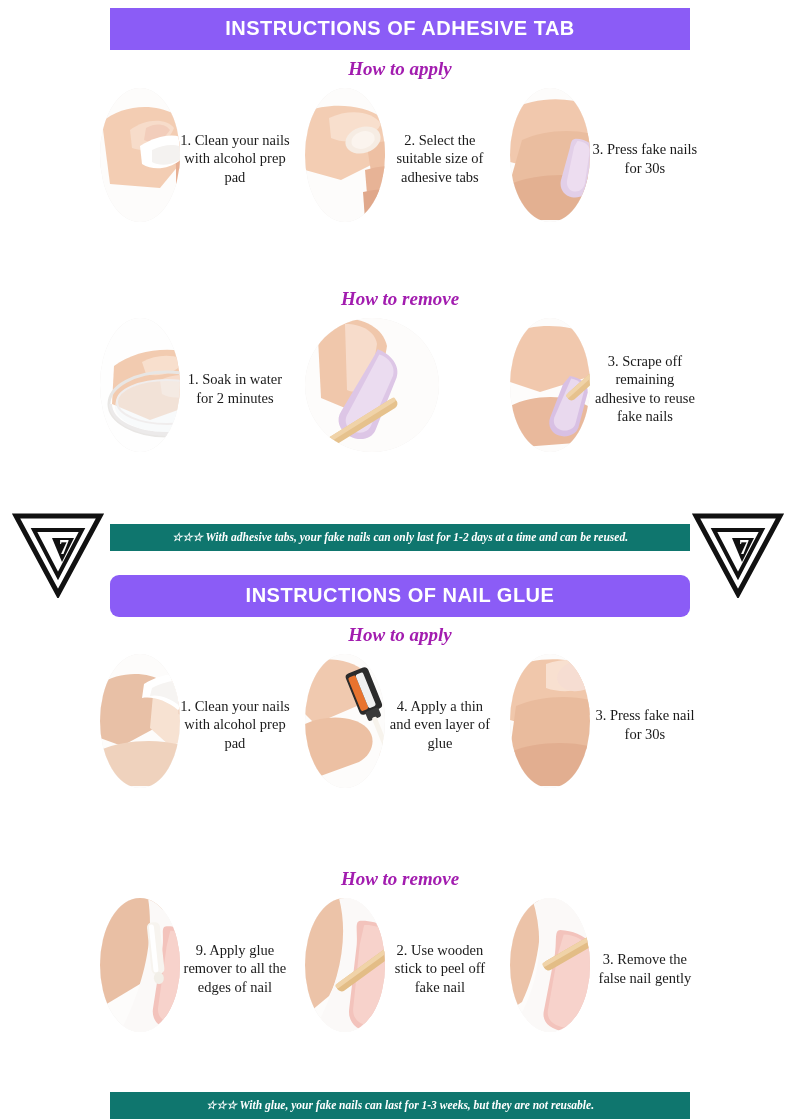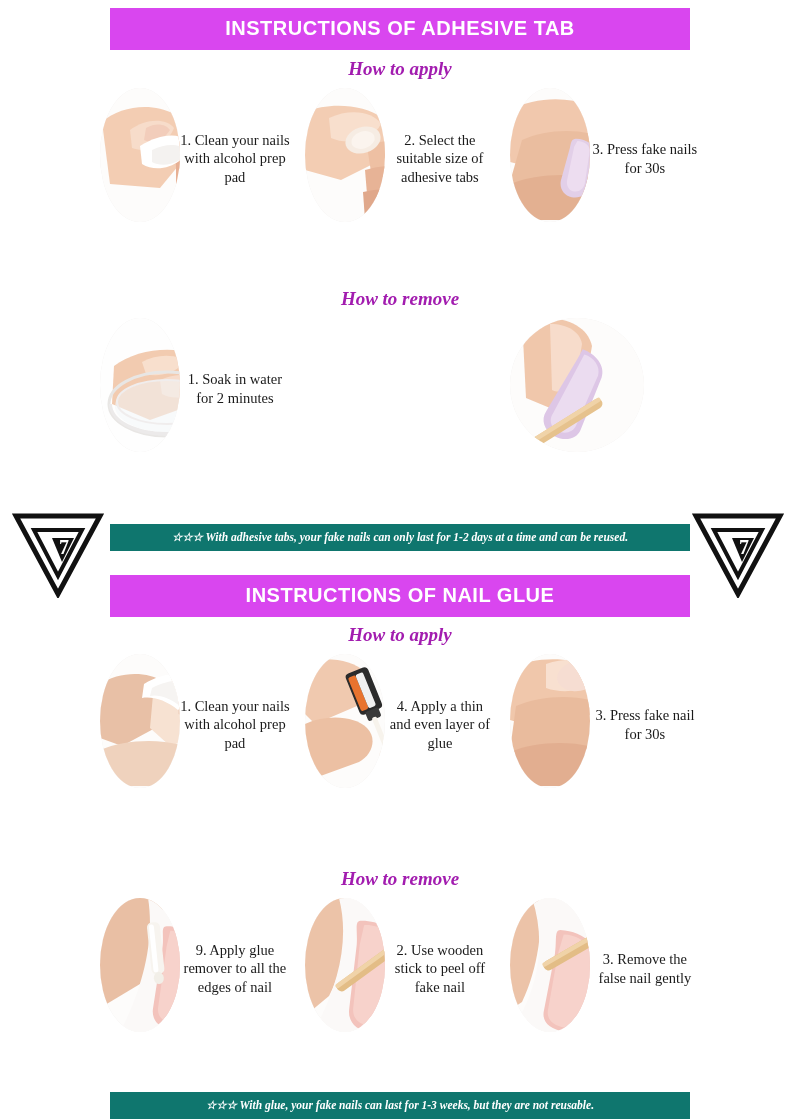--- a/index.html
+++ b/index.html
@@ -17,41 +17,42 @@
   }
   .page {
     width: 800px;
     height: 1120px;
     position: relative;
     box-sizing: border-box;
   }
 
   
   .banner {
-    background: #d946ef;
+    background: #8b5cf6;
     color: #fff;
     text-align: center;
     font-family: "Liberation Sans", sans-serif;
     font-weight: bold;
     letter-spacing: 0.5px;
     font-size: 20px;
     padding: 9px 0 10px 0;
     box-sizing: border-box;
   }
   .banner-1 {
     position: absolute;
     left: 110px;
     top: 8px;
     width: 580px;
   }
   .banner-2 {
     position: absolute;
     left: 110px;
     top: 575px;
     width: 580px;
+    border-radius: 9px;
   }
 
   
   .how-title {
     position: absolute;
     width: 100%;
     text-align: center;
     font-family: "Liberation Serif", serif;
     font-style: italic;
     font-weight: bold;
@@ -225,20 +226,42 @@
             <g transform="rotate(-32 60 104)">
               <rect x="14" y="98" width="84" height="10" rx="5" fill="#e6c28d"></rect>
               <rect x="14" y="98" width="84" height="4.5" rx="2.2" fill="#f0d3a8"></rect>
             </g>
             <path d="M96 0 C 118 2, 132 14, 134 30 L 134 0 Z" fill="#f3cdb3"></path>
           </g>
         </svg>
       </div>
     </div>
 
+    <div class="cell">
+      <div class="photo">
+        <svg width="134" height="134" viewBox="0 0 134 134">
+          <rect width="134" height="134" fill="#fdfcfb"></rect>
+          <g>
+            <path d="M0 16 C 26 4, 64 6, 86 20 C 102 30, 102 46, 88 56 L 30 74 L 0 64 Z" fill="#f1c8ad"></path>
+            <path d="M96 8 C 116 4, 132 10, 134 22 L 134 56 C 120 52, 104 48, 94 48 Z" fill="#eec0a3"></path>
+            <path d="M86 58 C 106 52, 128 56, 134 66 L 134 96 C 118 92, 98 90, 86 92 Z" fill="#e8b59a"></path>
+            <path d="M0 88 C 24 76, 58 76, 78 88 C 92 96, 92 114, 78 124 L 0 130 Z" fill="#e9b99c"></path>
+            <g transform="rotate(18 62 84)">
+              <path d="M52 60 C 62 58, 72 62, 74 70 L 76 106 C 76 114, 68 120, 60 120 C 52 120, 46 114, 46 106 L 48 70 Z" fill="#d8c0e4"></path>
+              <path d="M54 62 C 62 61, 68 64, 70 70 L 72 104 C 72 110, 66 114, 60 114 C 54 114, 50 110, 50 104 Z" fill="#e9d9ee"></path>
+            </g>
+            <g transform="rotate(-42 86 58)">
+              <rect x="50" y="52" width="76" height="9" rx="4.5" fill="#e6c28d"></rect>
+              <rect x="50" y="52" width="76" height="4" rx="2" fill="#f0d3a8"></rect>
+            </g>
+          </g>
+        </svg>
+      </div>
+      <div class="caption">3. Scrape off remaining adhesive to reuse fake nails</div>
+    </div>
 
   </div>
 
   <div class="logo logo-left">
     <svg width="92" height="86" viewBox="0 0 92 86">
       <path d="M4 4 L 88 4 L 46 82 Z" fill="none" stroke="#111" stroke-width="5"></path>
       <path d="M22 18 L 70 18 L 46 64 Z" fill="none" stroke="#111" stroke-width="4"></path>
       <path d="M40 26 L 62 26 L 50 50 Z" fill="#111"></path>
       <text x="52" y="42" font-family="Liberation Serif, serif" font-size="20" font-weight="bold" fill="#fff" text-anchor="middle">7</text>
     </svg>

